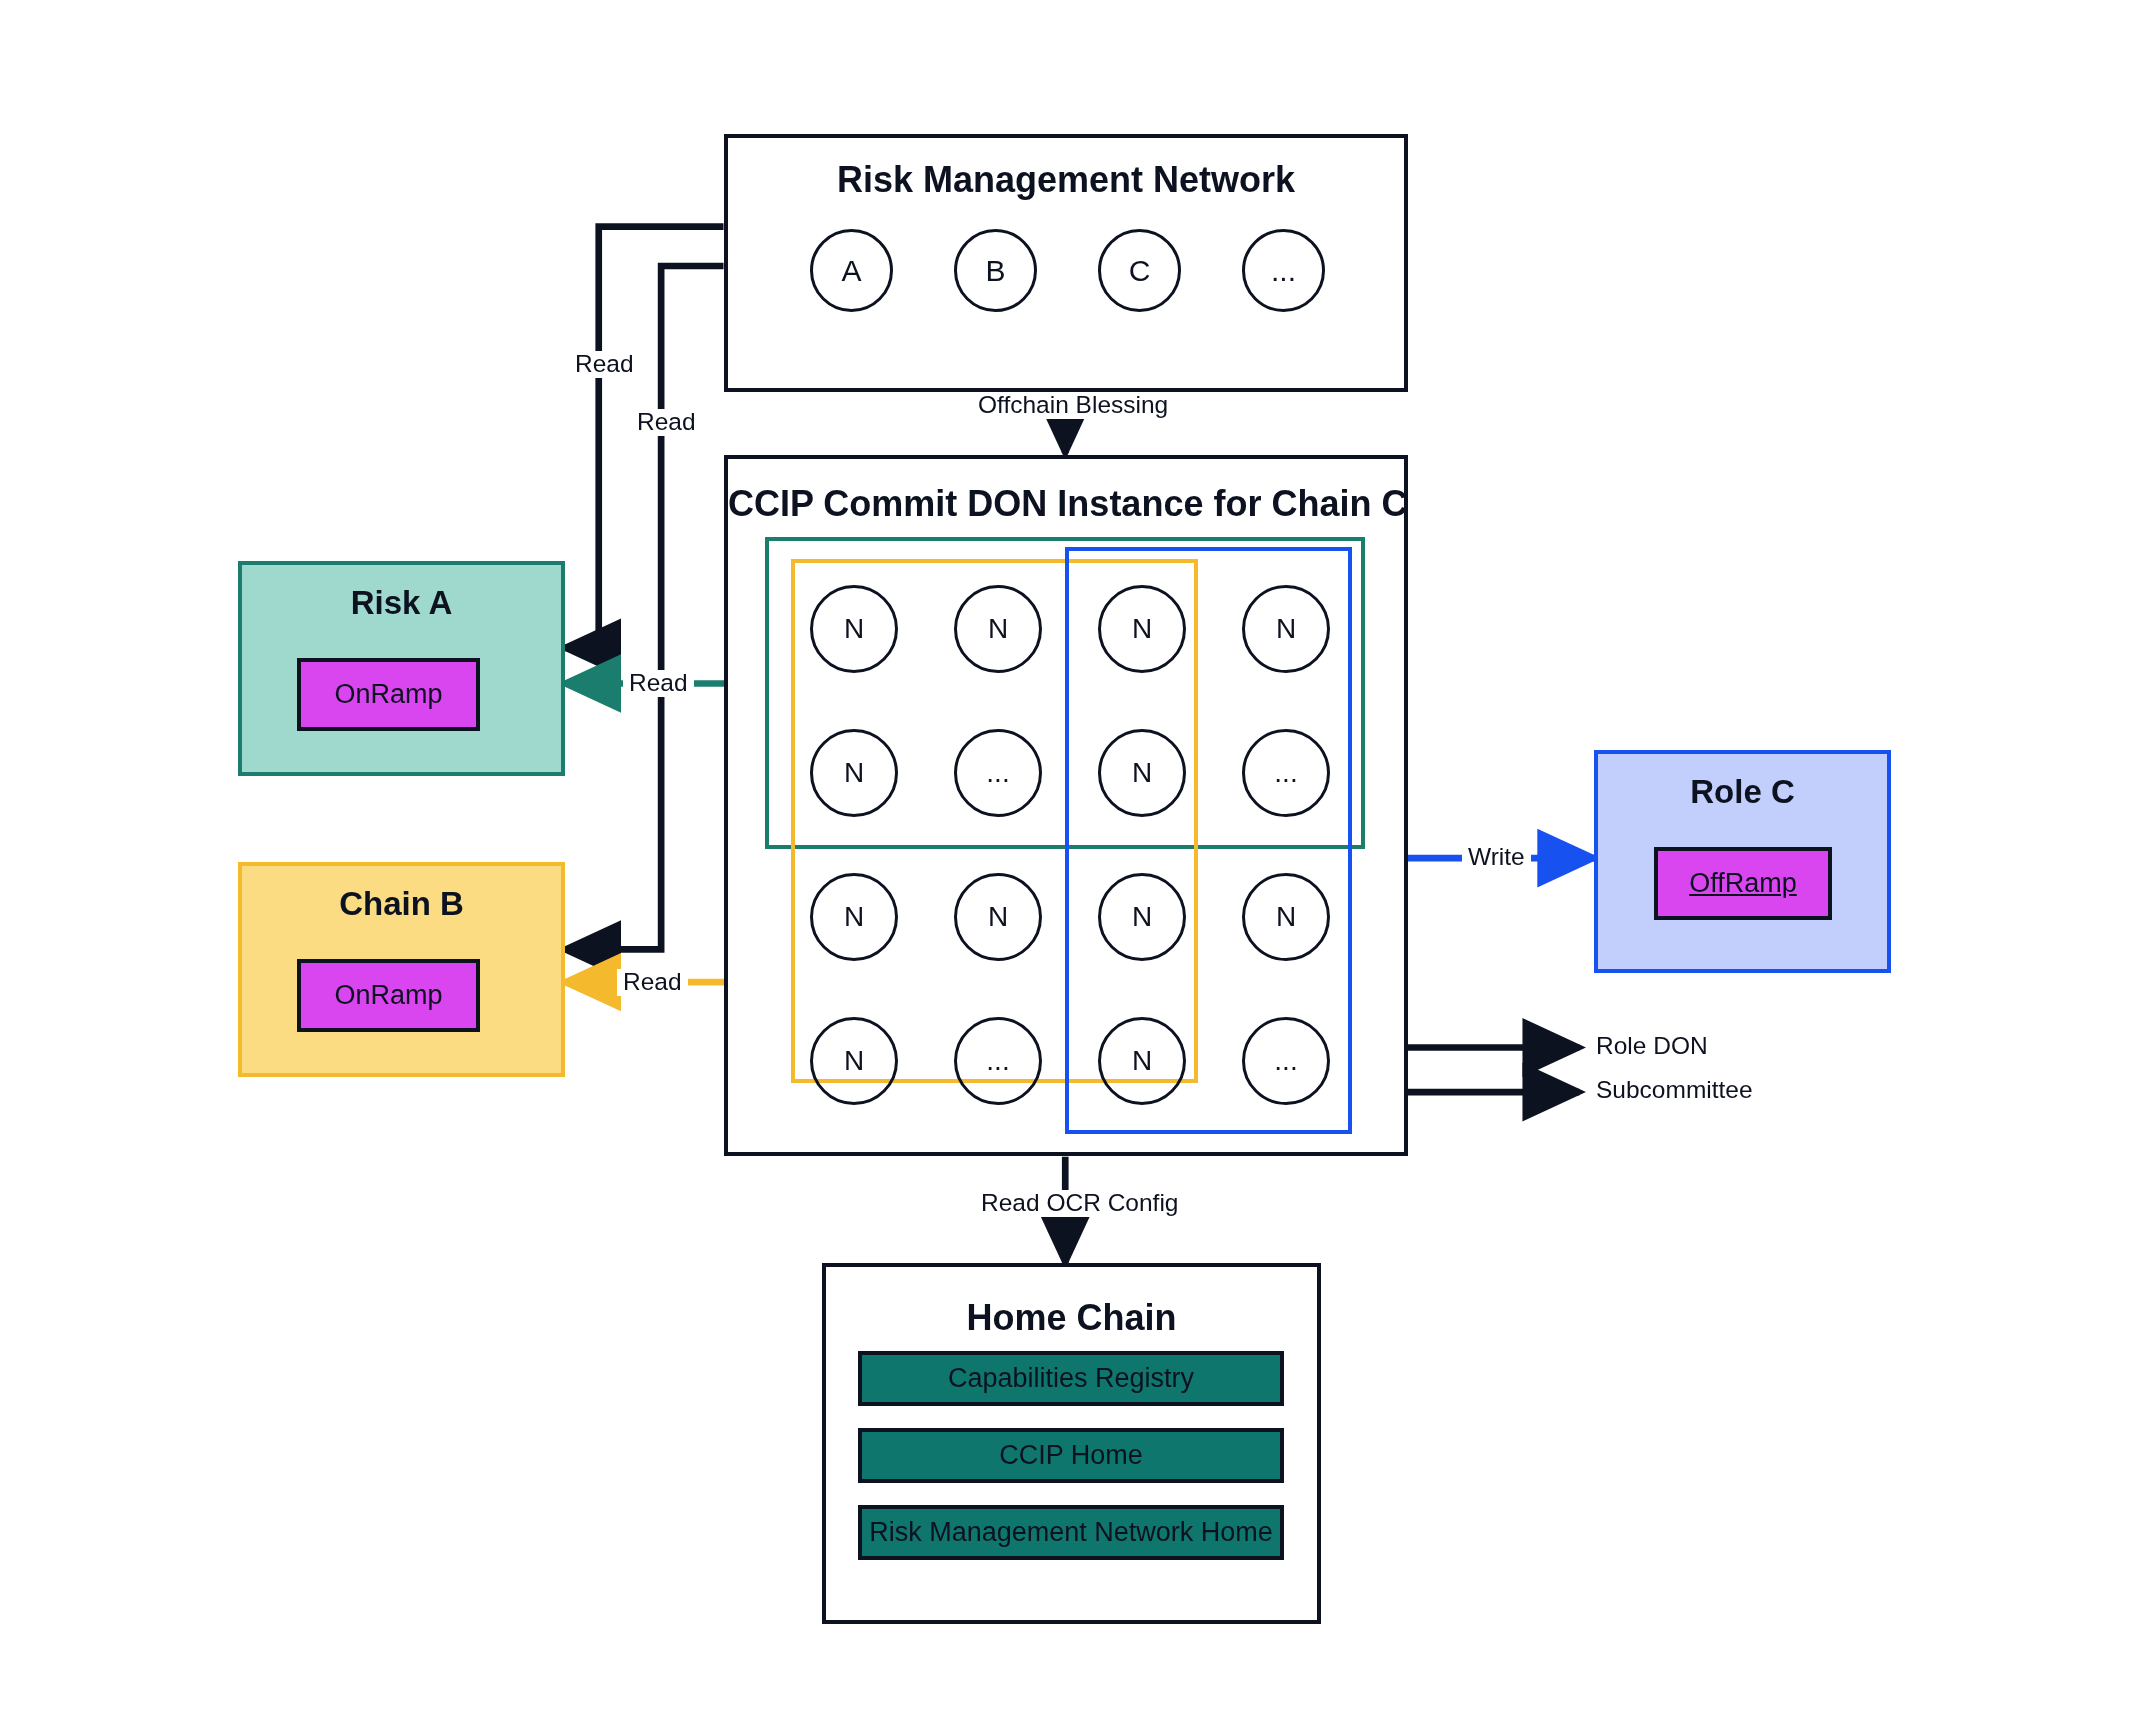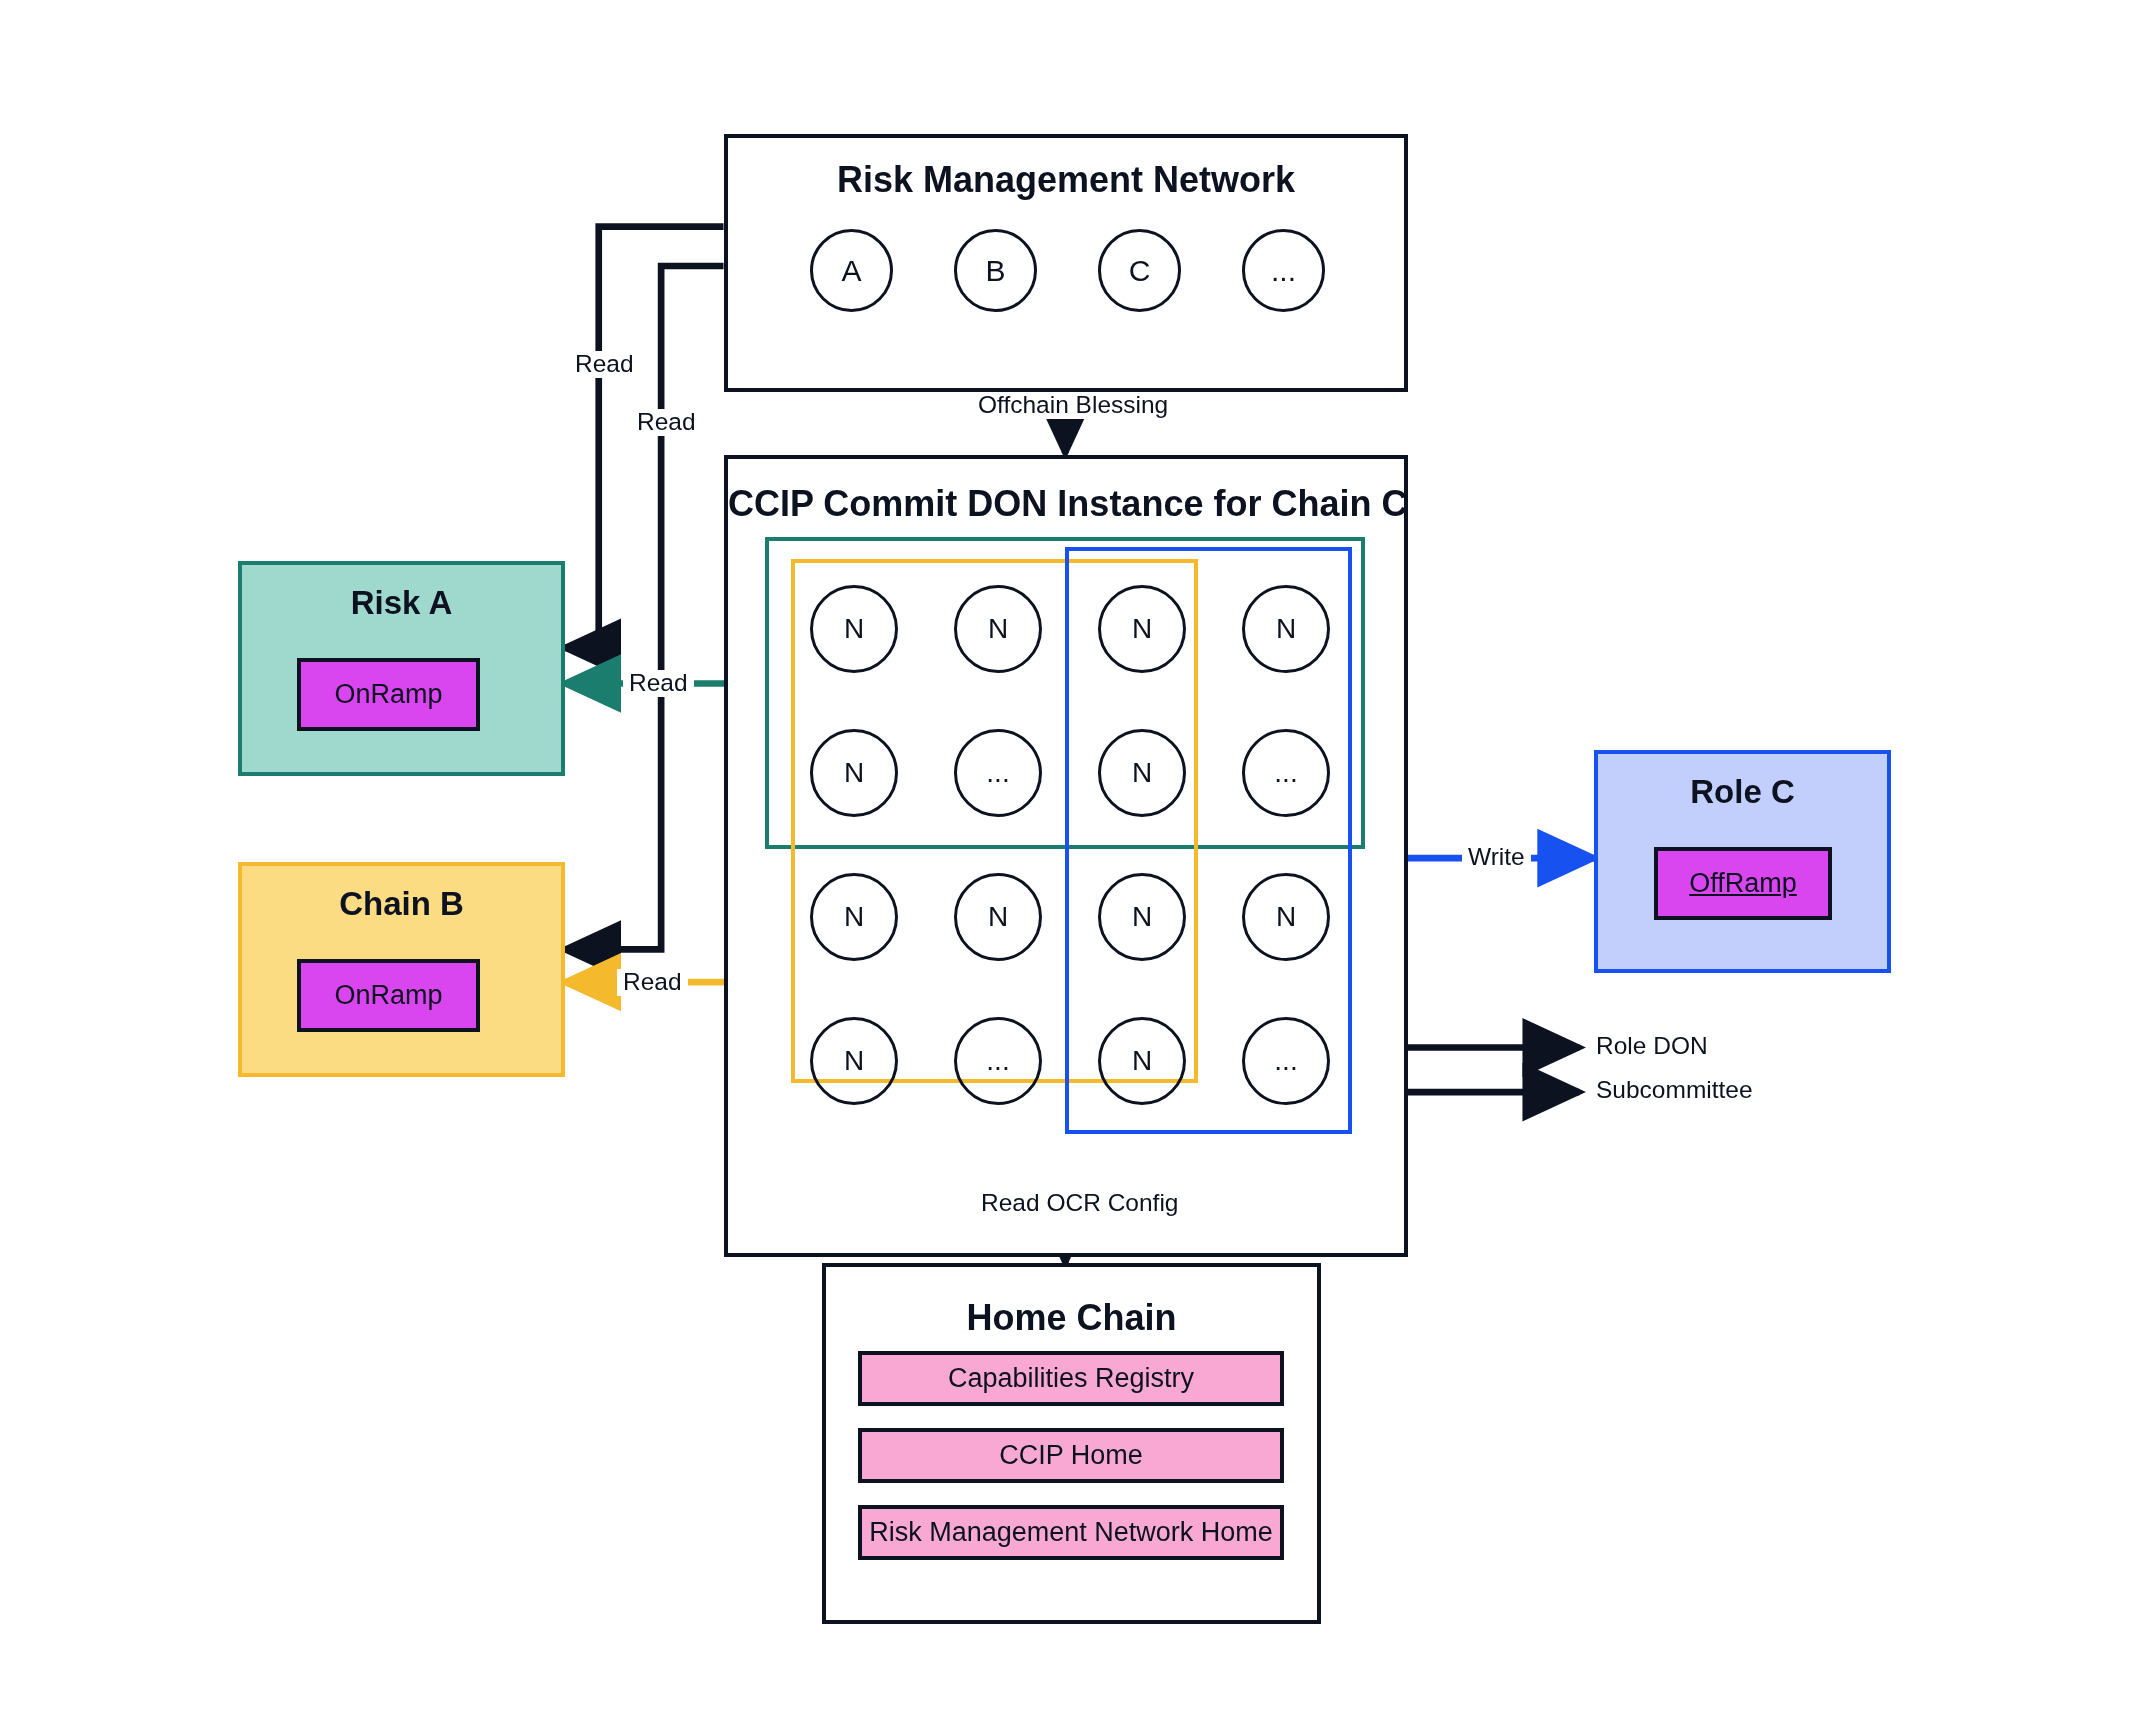--- a/index.html
+++ b/index.html
@@ -95,21 +95,21 @@
     background: transparent;
   }
   .grp-teal   { border: 4.5px solid #1a7d6e; }
   .grp-yellow { border: 4.5px solid #f5b92e; }
   .grp-blue   { border: 4.5px solid #1751f0; }
 
   
   .hc-row {
     position: absolute;
     box-sizing: border-box;
-    background: #f9a8d4;
+    background: #0f766e;
     border: 4.5px solid #0d1220;
     display: flex;
     align-items: center;
     justify-content: center;
     font-size: 27px;
     color: #0d1220;
     white-space: nowrap;
   }
 
   
@@ -174,21 +174,21 @@
   </svg>
 
   <div class="box" style="left:724px; top:134px; width:684px; height:258px;">
     <div class="box-title" style="top:21px; font-size:36px;">Risk Management Network</div>
   </div>
   <div class="node rmn-node" style="left:810px; top:229px; width:83px; height:83px;">A</div>
   <div class="node rmn-node" style="left:954px; top:229px; width:83px; height:83px;">B</div>
   <div class="node rmn-node" style="left:1098px; top:229px; width:83px; height:83px;">C</div>
   <div class="node rmn-node" style="left:1242px; top:229px; width:83px; height:83px;">...</div>
 
-  <div class="box" style="left:724px; top:455px; width:684px; height:802px;">
+  <div class="box" style="left:724px; top:455px; width:684px; height:701px;">
     <div class="box-title" style="top:24px; font-size:36px;">CCIP Commit DON Instance for Chain C</div>
   </div>
 
   <div class="grp grp-teal" style="left:765px; top:537px; width:600px; height:312px;"></div>
   <div class="grp grp-yellow" style="left:791px; top:559px; width:407px; height:524px;"></div>
   <div class="grp grp-blue" style="left:1065px; top:547px; width:287px; height:587px;"></div>
 
   <div class="node" style="left:810px; top:585px; width:88px; height:88px;">N</div>
   <div class="node" style="left:954px; top:585px; width:88px; height:88px;">N</div>
   <div class="node" style="left:1098px; top:585px; width:88px; height:88px;">N</div>

